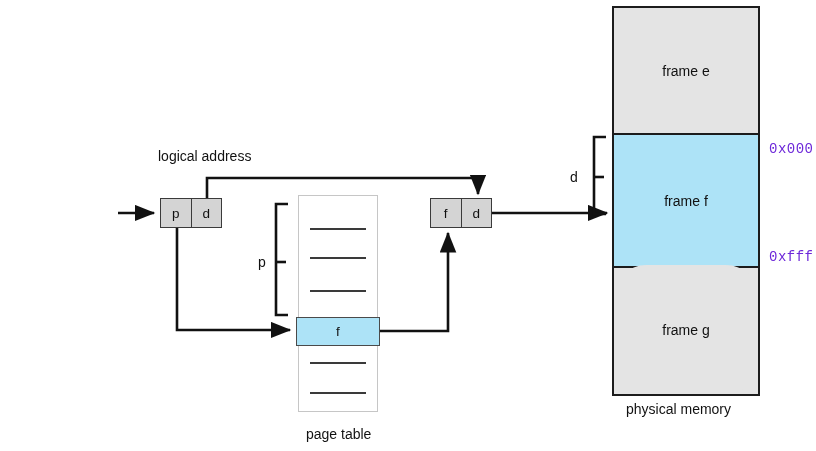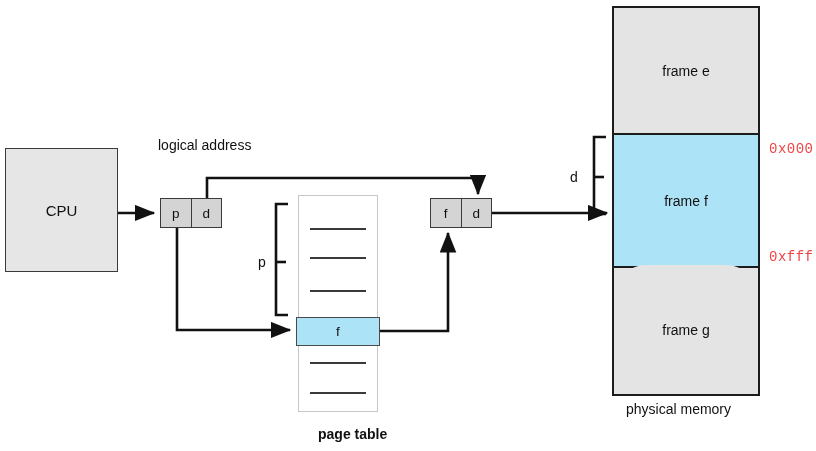--- a/index.html
+++ b/index.html
@@ -42,36 +42,33 @@
        display:flex;align-items:center;justify-content:center;
        font-size:14px;color:#111;}
   #frame-e{top:0;height:125px;background:#e4e4e4;border-radius:30px;}
   #frame-f{top:125px;height:135px;background:#ade3f7;
        border-top:2px solid #1c1c1c;border-bottom:2px solid #1c1c1c;}
   #frame-g{top:257px;height:129px;background:#e4e4e4;border-radius:32px;}
 
   
   .cap{position:absolute;font-size:14px;color:#111;white-space:nowrap;}
   .mono{position:absolute;font-family:"Liberation Mono","DejaVu Sans Mono",monospace;
-        font-size:14px;color:#ef4444;letter-spacing:.5px;white-space:nowrap;}
+        font-size:14px;color:#6d28d9;letter-spacing:.5px;white-space:nowrap;}
   .brklabel{position:absolute;font-size:14px;color:#111;}
 
   svg.overlay{position:absolute;left:0;top:0;width:816px;height:451px;
        pointer-events:none;}
 </style>
 </head>
 <body>
 
 <div id="stage">
 
-  <div class="box" id="cpu">
-    <div class="lbl">CPU</div>
-  </div>
 
-  <div class="cap" style="left:158px;top:137px;">logical address</div>
+  <div class="cap" style="left:158px;top:148px;">logical address</div>
 
   <div class="box" id="logical-addr">
     <div class="cell first">p</div>
     <div class="cell">d</div>
   </div>
 
 
   <div class="box" id="physical-addr">
     <div class="cell first">f</div>
     <div class="cell">d</div>
@@ -81,21 +78,21 @@
 
   <div class="pt-line" style="top:228px;"></div>
   <div class="pt-line" style="top:257px;"></div>
   <div class="pt-line" style="top:290px;"></div>
 
   <div id="pt-f-row">f</div>
 
   <div class="pt-line" style="top:362px;"></div>
   <div class="pt-line" style="top:392px;"></div>
 
-  <div class="cap" style="left:318px;top:426px;font-weight:bold;">page table</div>
+  <div class="cap" style="left:306px;top:426px;">page table</div>
 
   <div class="brklabel" style="left:258px;top:254px;">p</div>
 
   <div class="box" id="phys-mem">
     <div class="frame" id="frame-e">frame e</div>
     <div class="frame" id="frame-f">frame f</div>
     <div class="frame" id="frame-g">frame g</div>
   </div>
 
   <div class="mono" style="left:769px;top:141px;">0x000</div>

